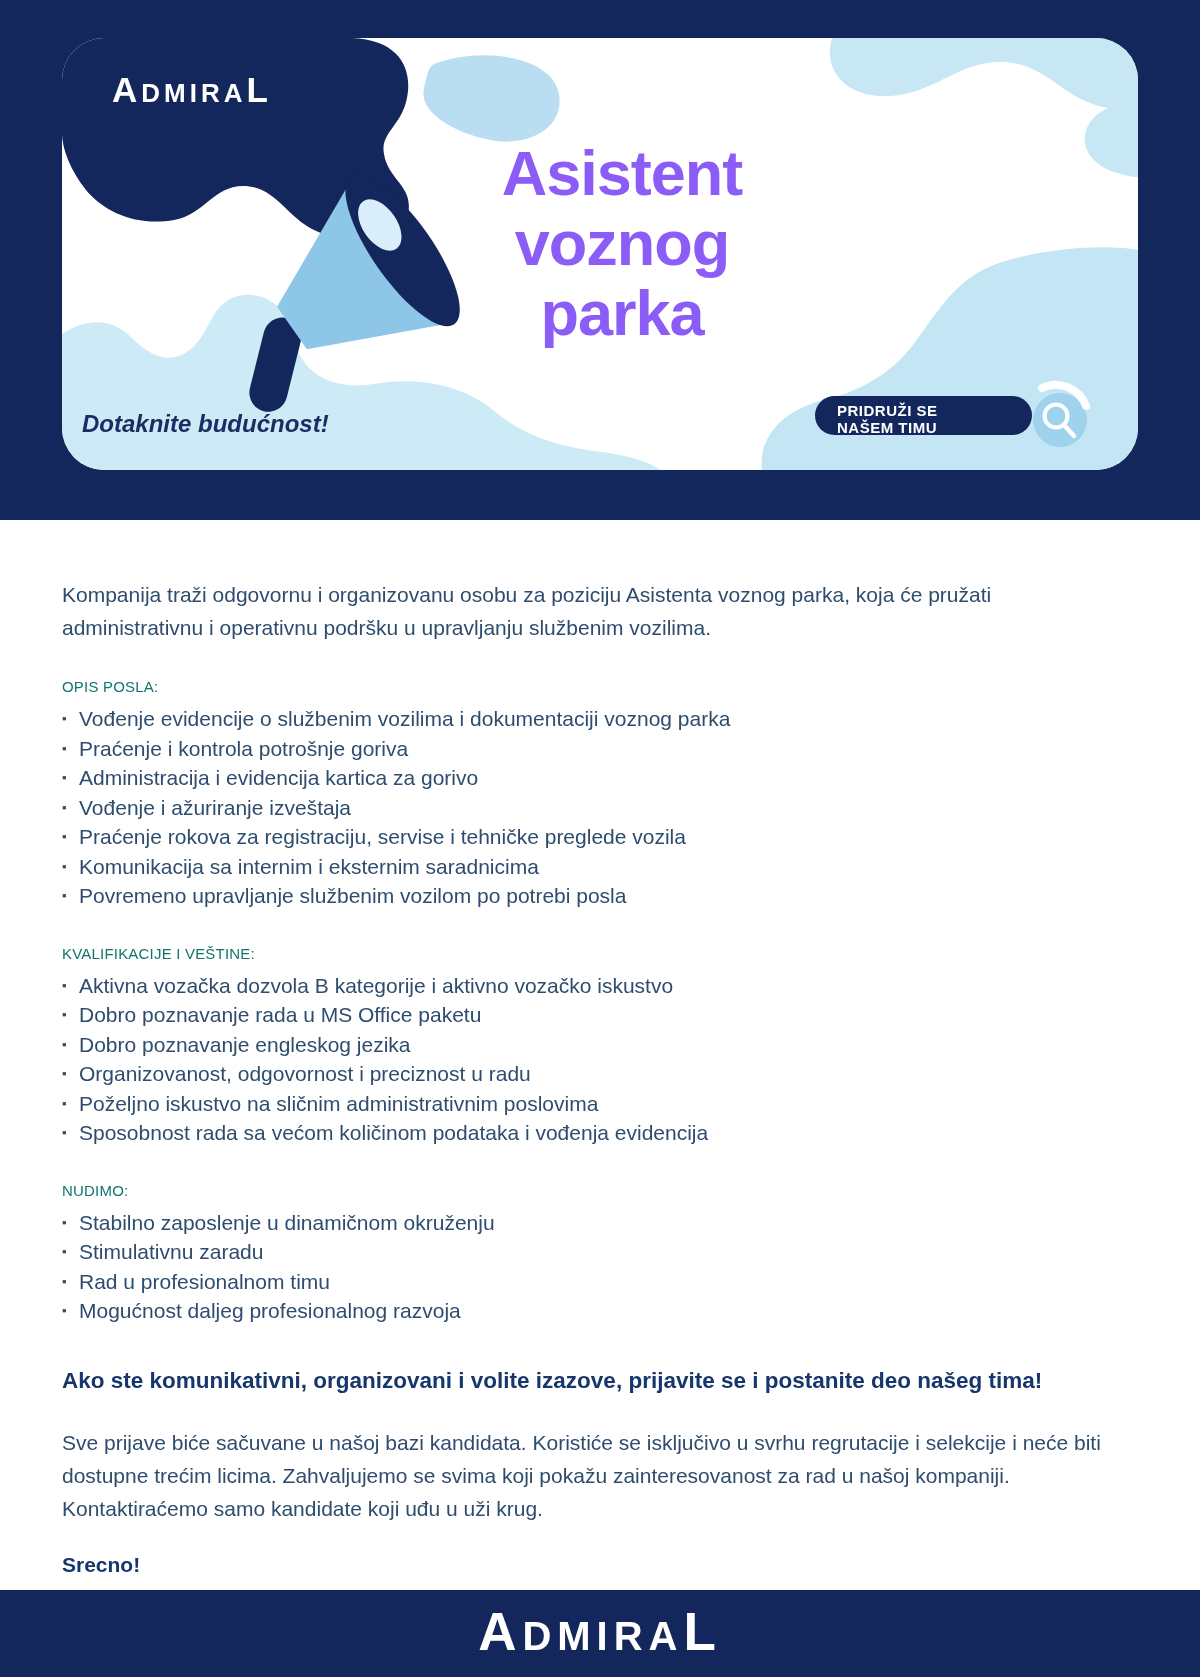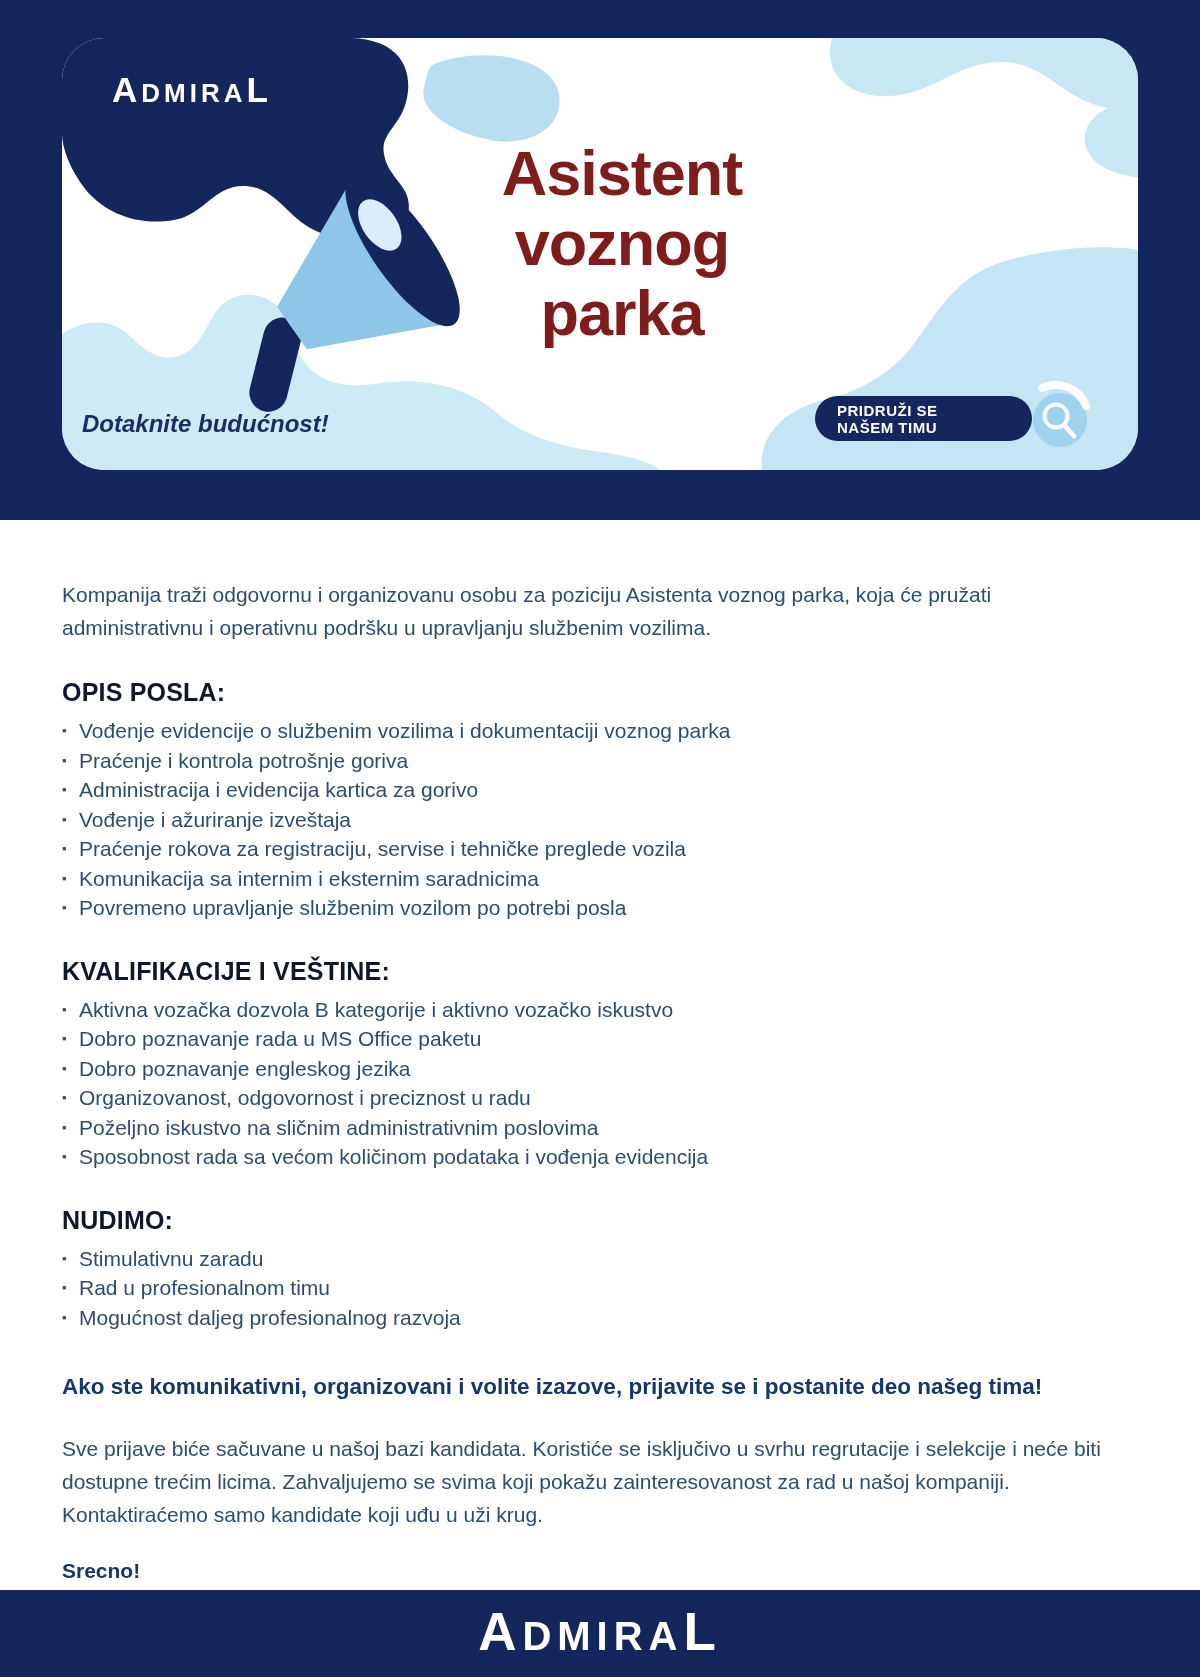--- a/index.html
+++ b/index.html
@@ -25,43 +25,43 @@
     font-size:26px;line-height:36px;white-space:nowrap;
   }
   .brand-logo .big{font-size:35px;}
   .footer-logo{
     color:#ffffff;font-weight:bold;letter-spacing:6px;
     font-size:40px;line-height:52px;white-space:nowrap;
   }
   .footer-logo .big{font-size:53px;}
   .hero-title{
     position:absolute;left:340px;top:100px;width:440px;
-    text-align:center;color:#7f1d1d;font-weight:bold;
+    text-align:center;color:#8b5cf6;font-weight:bold;
     font-size:63px;line-height:70px;letter-spacing:-1px;
   }
   .hero-tagline{
     position:absolute;left:20px;top:372px;
     color:#1b2d62;font-style:italic;font-weight:bold;font-size:24px;
   }
   .join-button{
-    position:absolute;left:753px;top:358px;width:217px;height:45px;
+    position:absolute;left:753px;top:358px;width:217px;height:39px;
     background:#13275c;border-radius:24px;box-sizing:border-box;
     padding:7px 0 0 22px;cursor:pointer;
     color:#ffffff;font-weight:bold;font-size:15px;line-height:16.5px;
     letter-spacing:0.5px;
   }
   
   .content{
     position:absolute;top:520px;left:0;width:1196px;
     padding:0 62px;box-sizing:border-box;
     color:#2e4d6e;font-size:21px;
   }
   .intro{margin:58px 0 0 0;line-height:33px;}
   .section-heading{
-    margin:34px 0 0 0;color:#0f172a;font-size:25px;font-weight:bold;
+    margin:34px 0 0 0;color:#0f766e;font-size:15px;font-weight:normal;
     letter-spacing:0.2px;
   }
   ul.bullets{list-style:none;margin:9px 0 0 0;padding:0;}
   ul.bullets li{
     position:relative;padding-left:17px;line-height:29.5px;
   }
   ul.bullets li::before{
     content:"▪";position:absolute;left:0;top:0;
     font-size:13px;color:#2e4d6e;
   }
@@ -152,20 +152,21 @@
       <li>Aktivna vozačka dozvola B kategorije i aktivno vozačko iskustvo</li>
       <li>Dobro poznavanje rada u MS Office paketu</li>
       <li>Dobro poznavanje engleskog jezika</li>
       <li>Organizovanost, odgovornost i preciznost u radu</li>
       <li>Poželjno iskustvo na sličnim administrativnim poslovima</li>
       <li>Sposobnost rada sa većom količinom podataka i vođenja evidencija</li>
     </ul>
 
   <h2 class="section-heading">NUDIMO:</h2>
   <ul class="bullets">
+      <li>Stabilno zaposlenje u dinamičnom okruženju</li>
       <li>Stimulativnu zaradu</li>
       <li>Rad u profesionalnom timu</li>
       <li>Mogućnost daljeg profesionalnog razvoja</li>
     </ul>
 
   <p class="cta-line">Ako ste komunikativni, organizovani i volite izazove, prijavite se i postanite deo našeg tima!</p>
 
   <p class="closing">Sve prijave biće sačuvane u našoj bazi kandidata. Koristiće se isključivo u svrhu regrutacije i selekcije i neće biti dostupne trećim licima. Zahvaljujemo se svima koji pokažu zainteresovanost za rad u našoj kompaniji. Kontaktiraćemo samo kandidate koji uđu u uži krug.</p>
 
   <p class="signoff">Srecno!</p>

